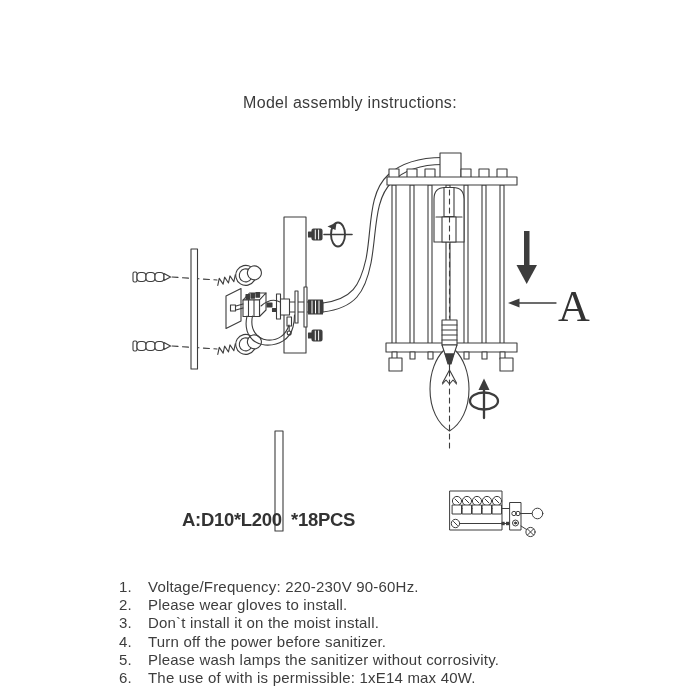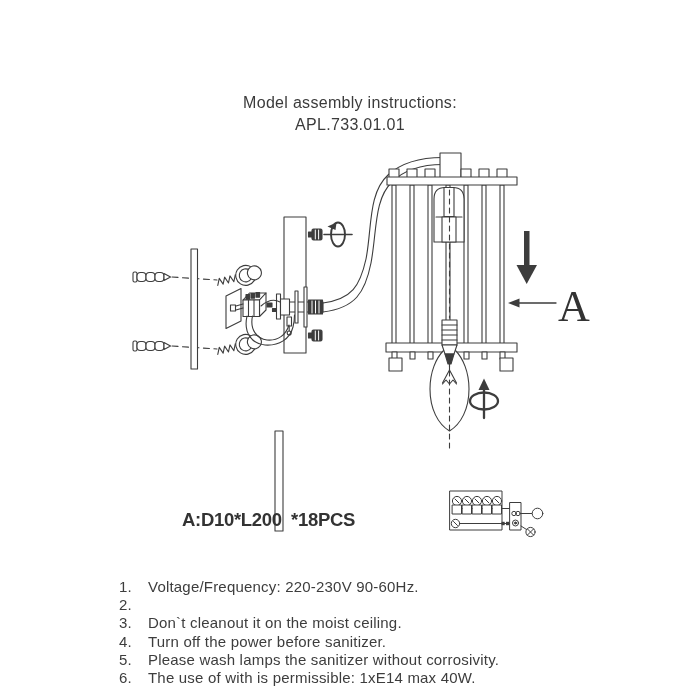--- a/index.html
+++ b/index.html
@@ -14,21 +14,20 @@
   ol.instructions .num{width:29px;flex:none;}
   text{fill:#333;}
 </style>
 </head>
 <body>
 
 <div class="sheet">
 
   <div class="titles">
     <div>Model assembly instructions:</div>
-    <div>APL.733.01.01</div>
   </div>
 
   <svg class="diagram" width="700" height="700" viewBox="0 0 700 700" fill="none" stroke="#3d3d3d" stroke-width="1.1" stroke-linecap="round" stroke-linejoin="round">
 
     <g stroke-dasharray="6 4.5">
       <line x1="172" y1="277" x2="217" y2="280"></line>
       <line x1="172" y1="346" x2="217" y2="349"></line>
     </g>
 
     <g transform="translate(133,277)" fill="#fff">
@@ -270,24 +269,25 @@
     </g>
   </svg>
 
   <ol class="instructions">
     <li>
       <span class="num">1.</span>
       <span class="txt">Voltage/Frequency: 220-230V 90-60Hz.</span>
     </li>
     <li>
       <span class="num">2.</span>
+      <span class="txt">Please wear gloves to install.</span>
     </li>
     <li>
       <span class="num">3.</span>
-      <span class="txt">Don`t cleanout it on the moist ceiling.</span>
+      <span class="txt">Don`t install it on the moist install.</span>
     </li>
     <li>
       <span class="num">4.</span>
       <span class="txt">Turn off the power before sanitizer.</span>
     </li>
     <li>
       <span class="num">5.</span>
       <span class="txt">Please wash lamps the sanitizer without corrosivity.</span>
     </li>
     <li>

